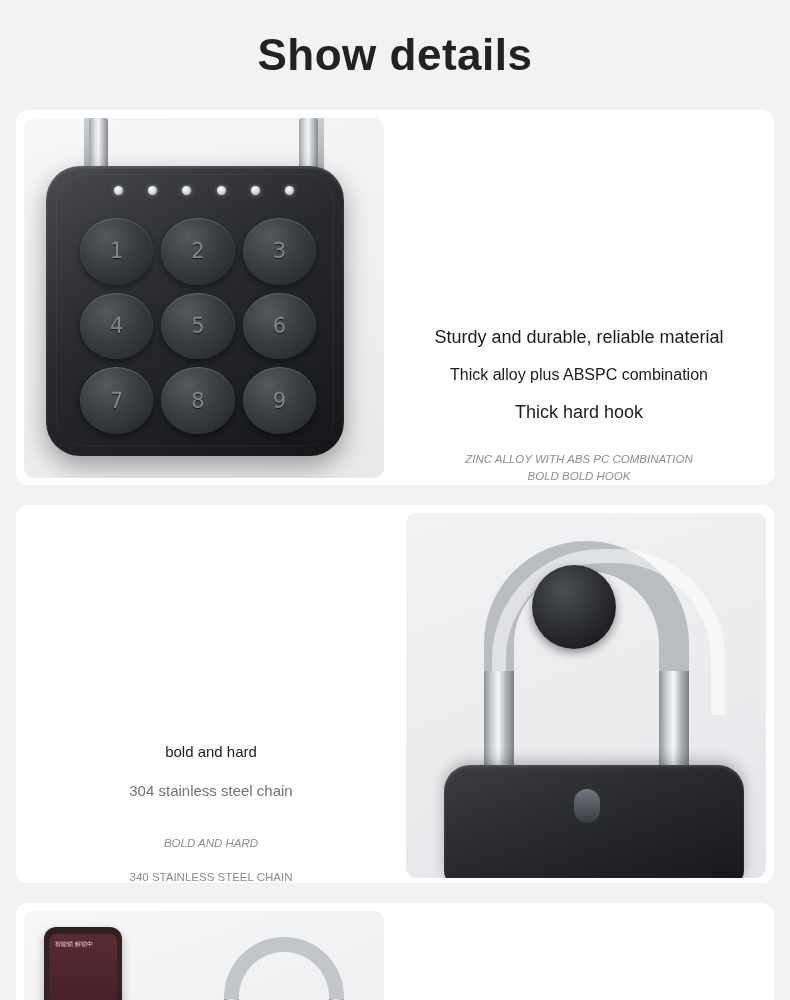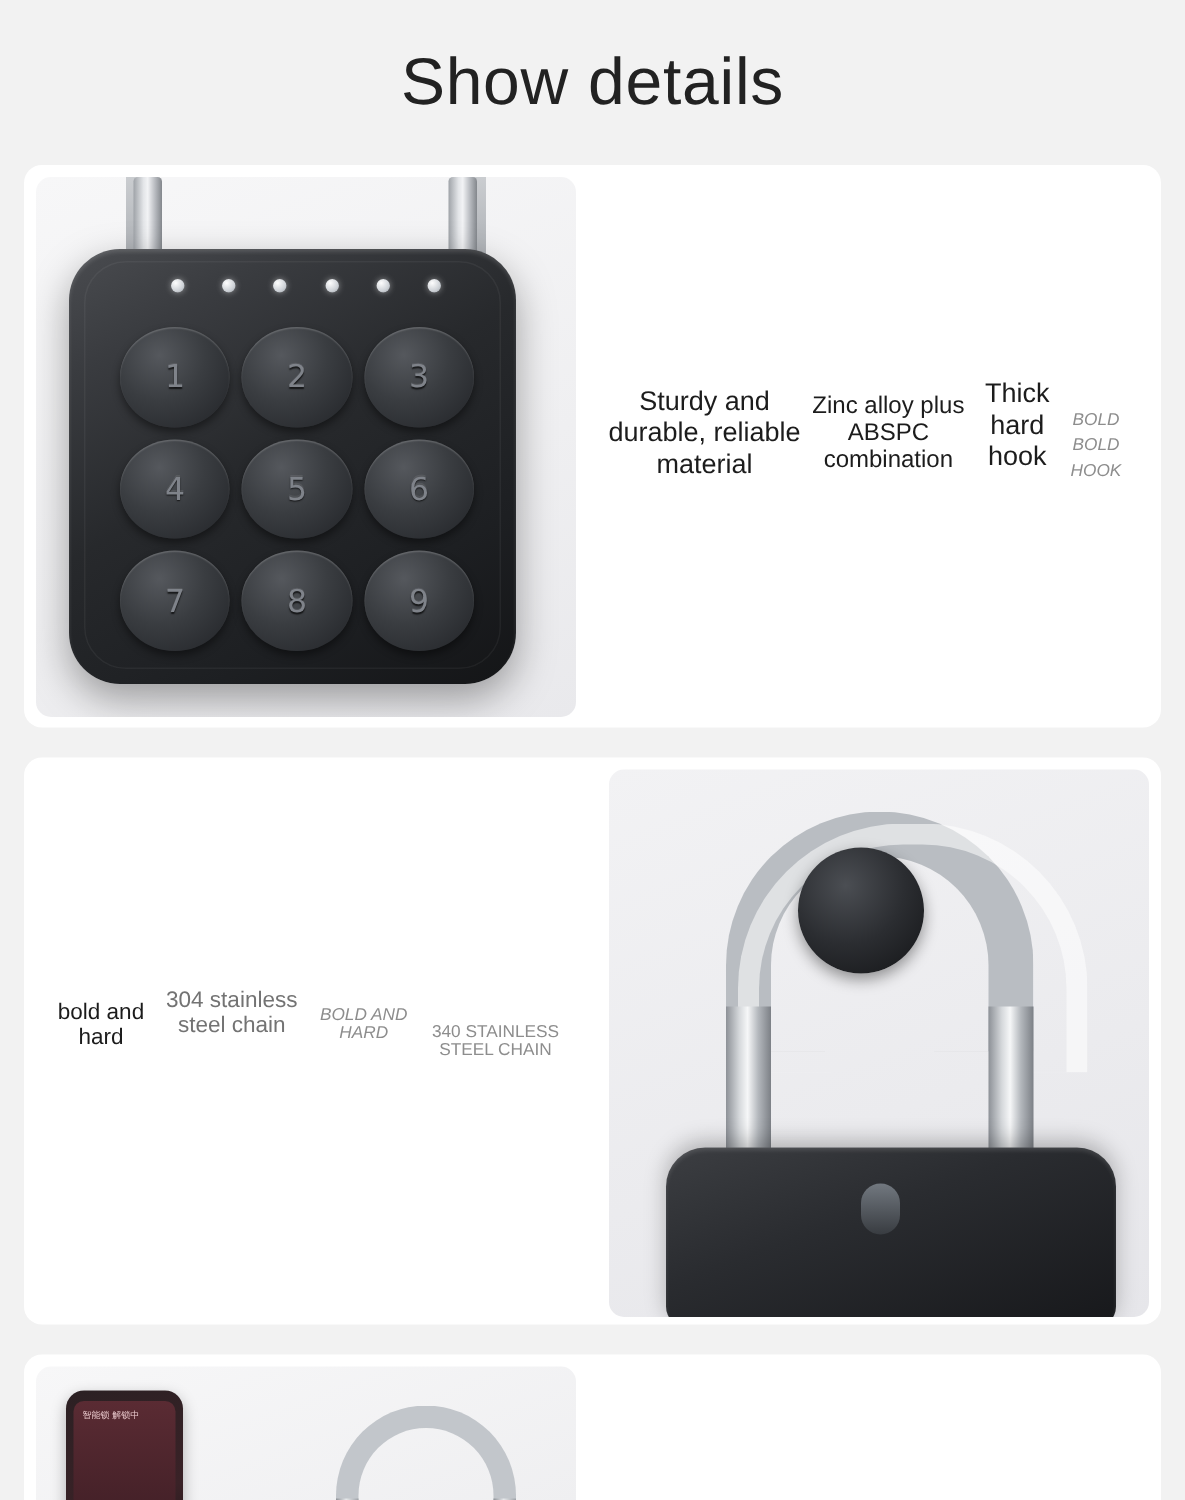--- a/index.html
+++ b/index.html
@@ -19,21 +19,21 @@
 
   
   .title-wrap {
     height: 110px;
     display: flex;
     align-items: center;
     justify-content: center;
   }
   .title {
     font-size: 44px;
-    font-weight: 400;
+    font-weight: 700;
     color: #222;
     letter-spacing: 0.5px;
   }
 
   
   .card {
     position: relative;
     background: #ffffff;
     border-radius: 12px;
     margin: 0 16px 20px 16px;
@@ -246,22 +246,22 @@
     top: 62px; width: 15px; height: 40px;
     background: linear-gradient(90deg,#8e9298,#e7e9eb 45%,#9ea2a8);
   }
   .small-shackle .lg.l { left: 0; }
   .small-shackle .lg.r { left: 105px; }
 
   
   .copy {
     flex: 1;
     display: flex;
-    flex-direction: row;
-    justify-content: center;
+    flex-direction: column;
+    justify-content: flex-end;
     align-items: center;
     padding: 0 20px;
     text-align: center;
   }
   .copy-left { align-items: center; }
   .line-1 { font-size: 18px; color: #1c1c1c; margin-bottom: 18px; }
   .line-2 { font-size: 16px; color: #1c1c1c; margin-bottom: 18px; }
   .line-3 { font-size: 18px; color: #1c1c1c; margin-bottom: 28px; }
   .sub {
     font-size: 11.5px;
@@ -306,22 +306,23 @@
           <div class="key">5</div>
           <div class="key">6</div>
           <div class="key">7</div>
           <div class="key">8</div>
           <div class="key">9</div>
         </div>
       </div>
     </div>
     <div class="copy">
       <div class="line-1">Sturdy and durable, reliable material</div>
-      <div class="line-2">Zinc alloy plus ABSPC combination</div>
+      <div class="line-2">Thick alloy plus ABSPC combination</div>
       <div class="line-3">Thick hard hook</div>
+      <div class="sub">ZINC ALLOY WITH ABS PC COMBINATION</div>
       <div class="sub">BOLD BOLD HOOK</div>
     </div>
   </div>
 
   <div class="card card-2">
     <div class="copy copy-left">
       <div class="c2-line1">bold and hard</div>
       <div class="c2-line2">304 stainless steel chain</div>
       <div class="c2-sub1">BOLD AND HARD</div>
       <div class="c2-sub2">340 STAINLESS STEEL CHAIN</div>

